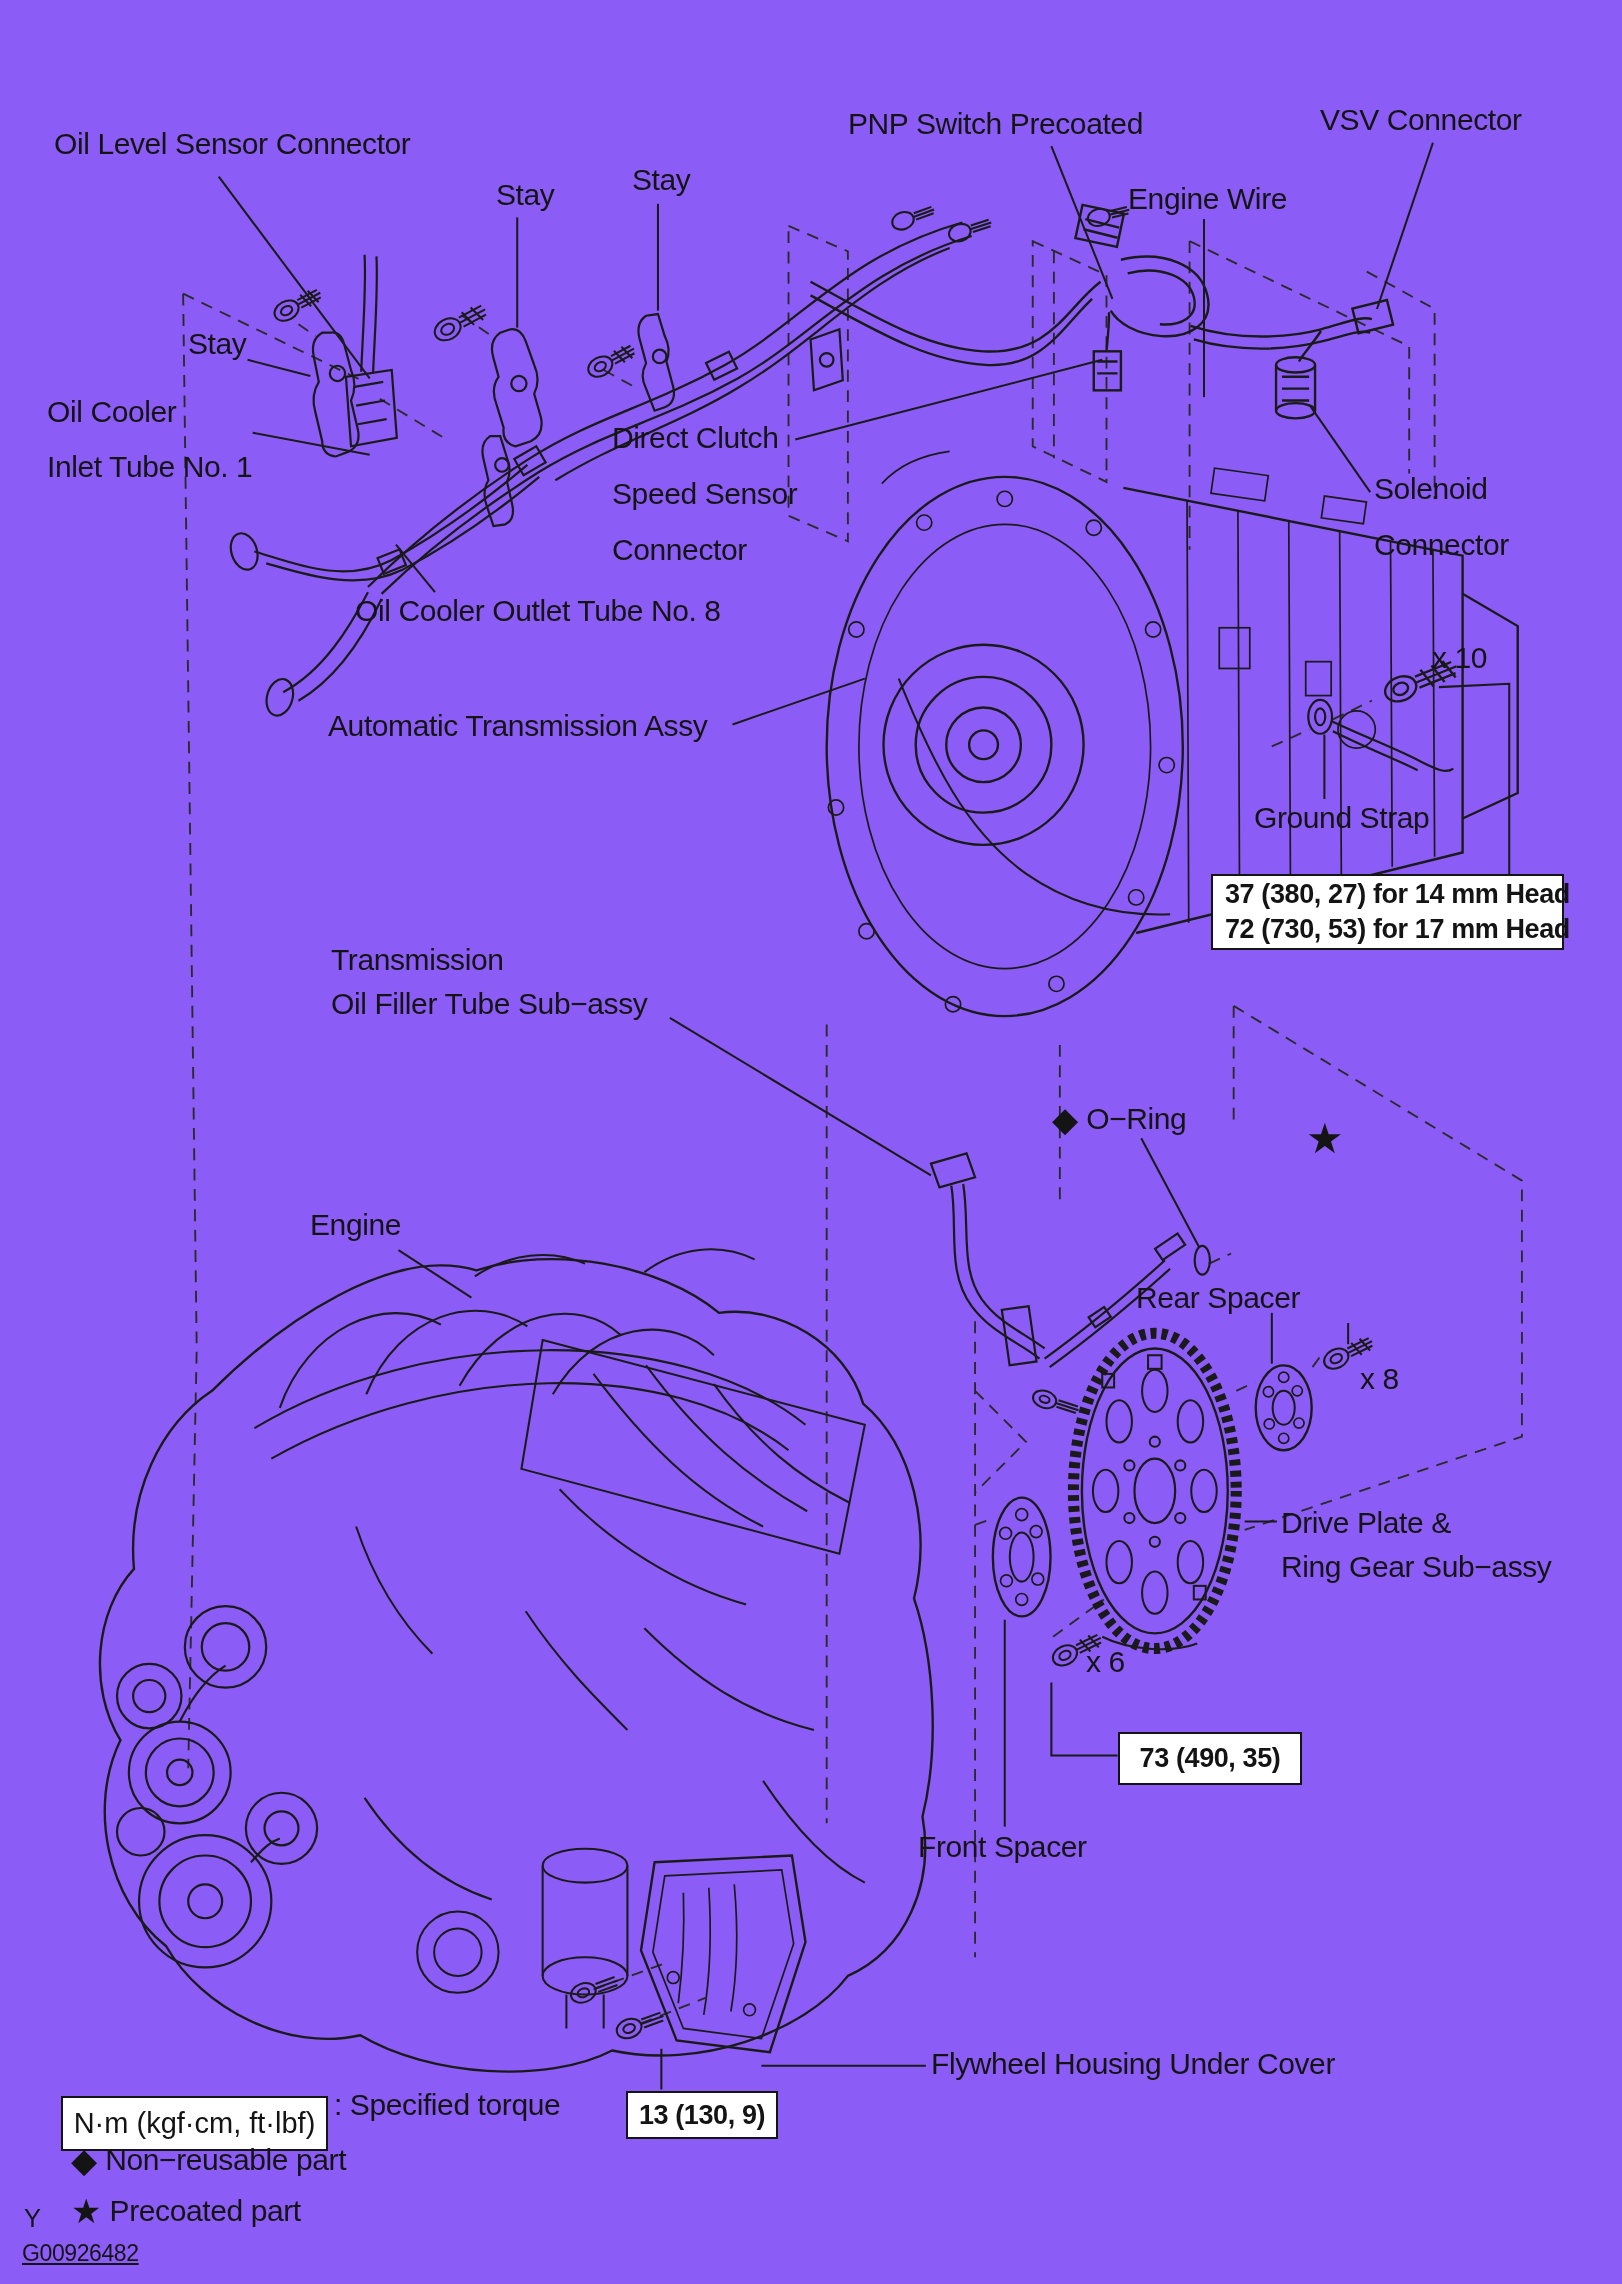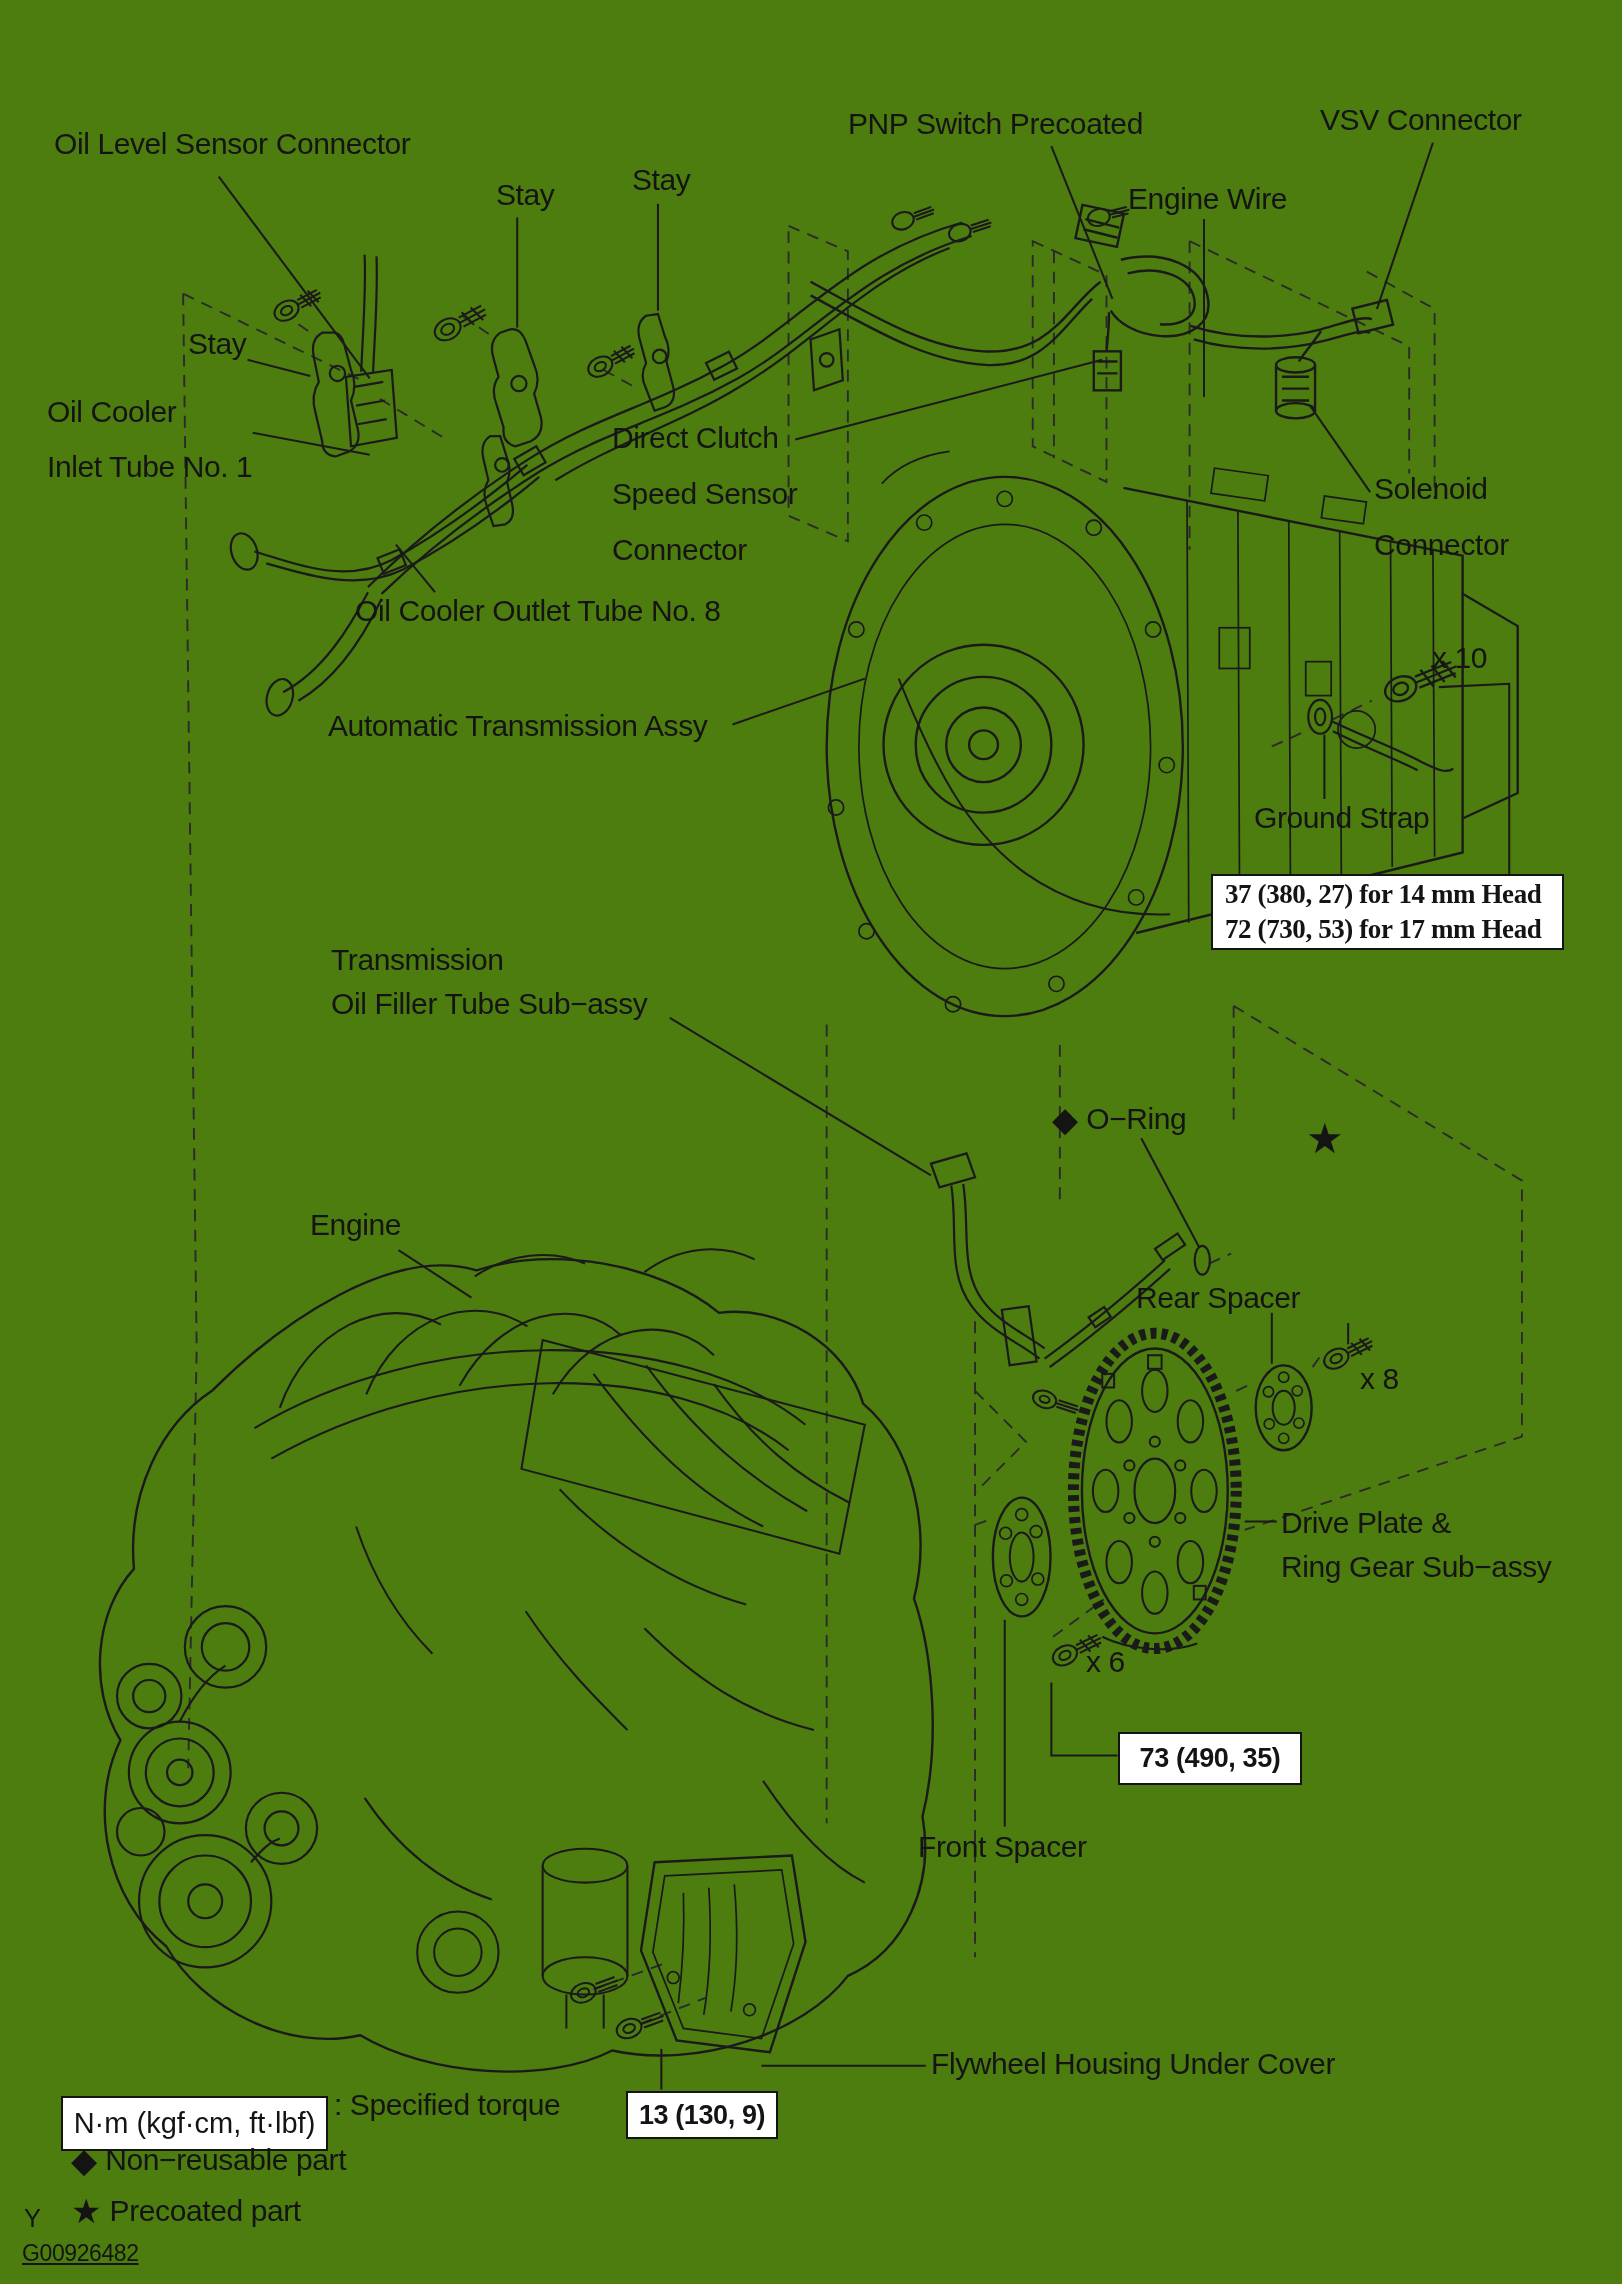--- a/index.html
+++ b/index.html
@@ -1,32 +1,32 @@
 <!DOCTYPE html>
 <html style="font-size:13.6px"><head>
 <meta charset="utf-8">
 <style>
   html,body{margin:0;padding:0;background:#e8e8e8;}
   .page{
-    position:relative;width:1622px;height:2284px;background:#4d7c0f;
+    position:relative;width:1622px;height:2284px;background:#8b5cf6;
     font-family:"Liberation Sans","DejaVu Sans",sans-serif;color:#141414;
     overflow:hidden;
   }
   svg.art{position:absolute;left:0;top:0;width:1622px;height:2284px;}
   .lbl{
     position:absolute;font-size:30px;letter-spacing:-0.4px;white-space:nowrap;
     color:#141414;line-height:1.1;
   }
   .sym{font-size:34px;vertical-align:-1.7px;margin-right:8.5px;}
   .star{font-size:42px;}
   .bx{
     position:absolute;border:2.5px solid #141414;background:#ffffff;
     font-size:27px;font-weight:bold;letter-spacing:-0.4px;white-space:nowrap;
   }
-  .bx .row{padding:3.4px 12px;font-family:Liberation Serif, serif;}
+  .bx .row{padding:3.4px 12px;}
   .bx .hdr{padding:5.1px 12px 3.4px 12px;border-bottom:2.5px solid #141414;}
   .bx.center{display:flex;align-items:center;justify-content:center;}
   .legend-unit{
     position:absolute;border:2.5px solid #141414;background:#fff;
     font-size:29px;display:flex;align-items:center;justify-content:center;
     font-weight:normal;white-space:nowrap;margin-top:16px;
   }
   .small{font-size:25.4px;}
   .tiny{font-size:23px;text-decoration:underline;}
 </style>

